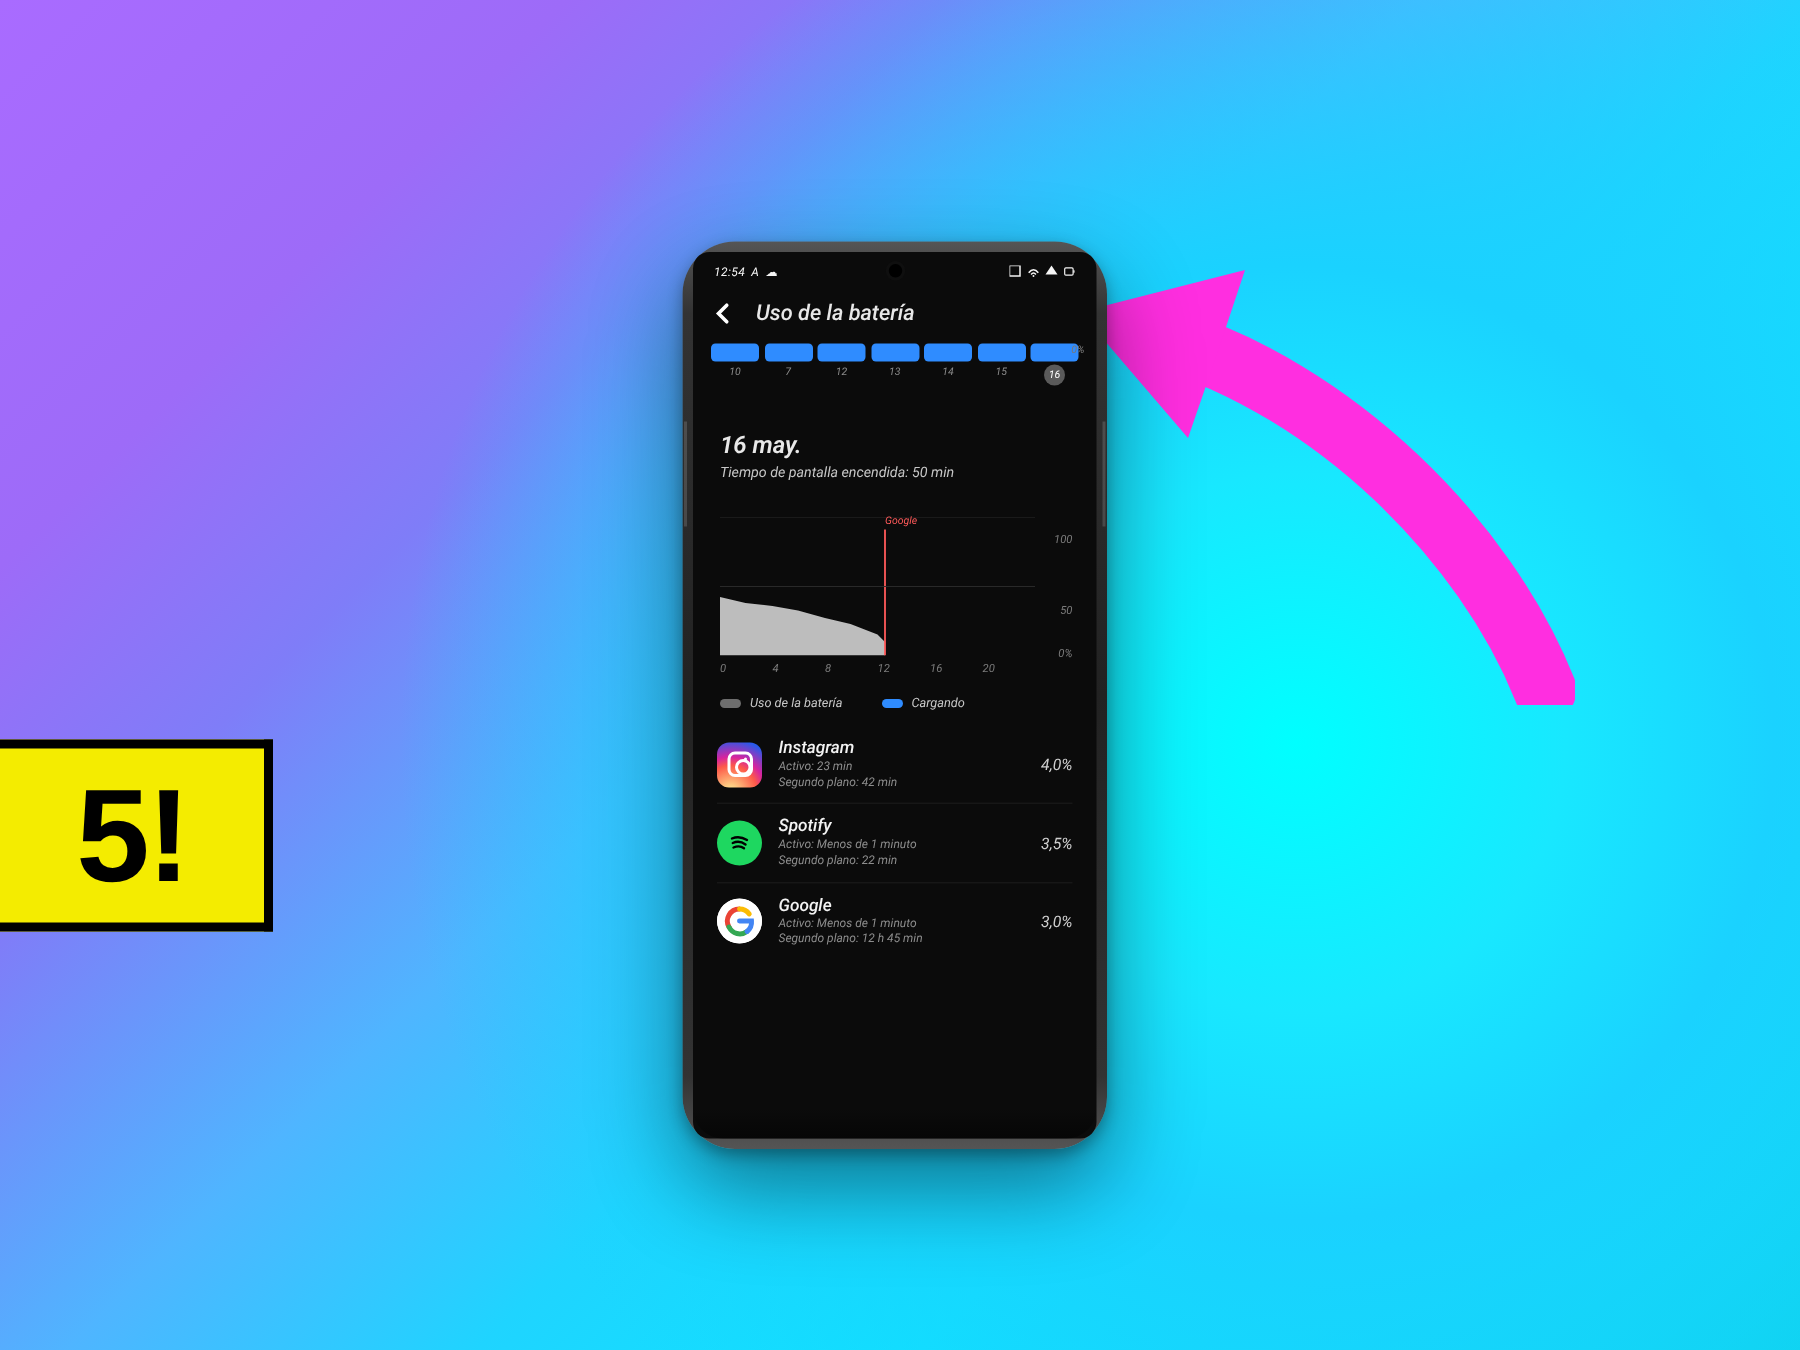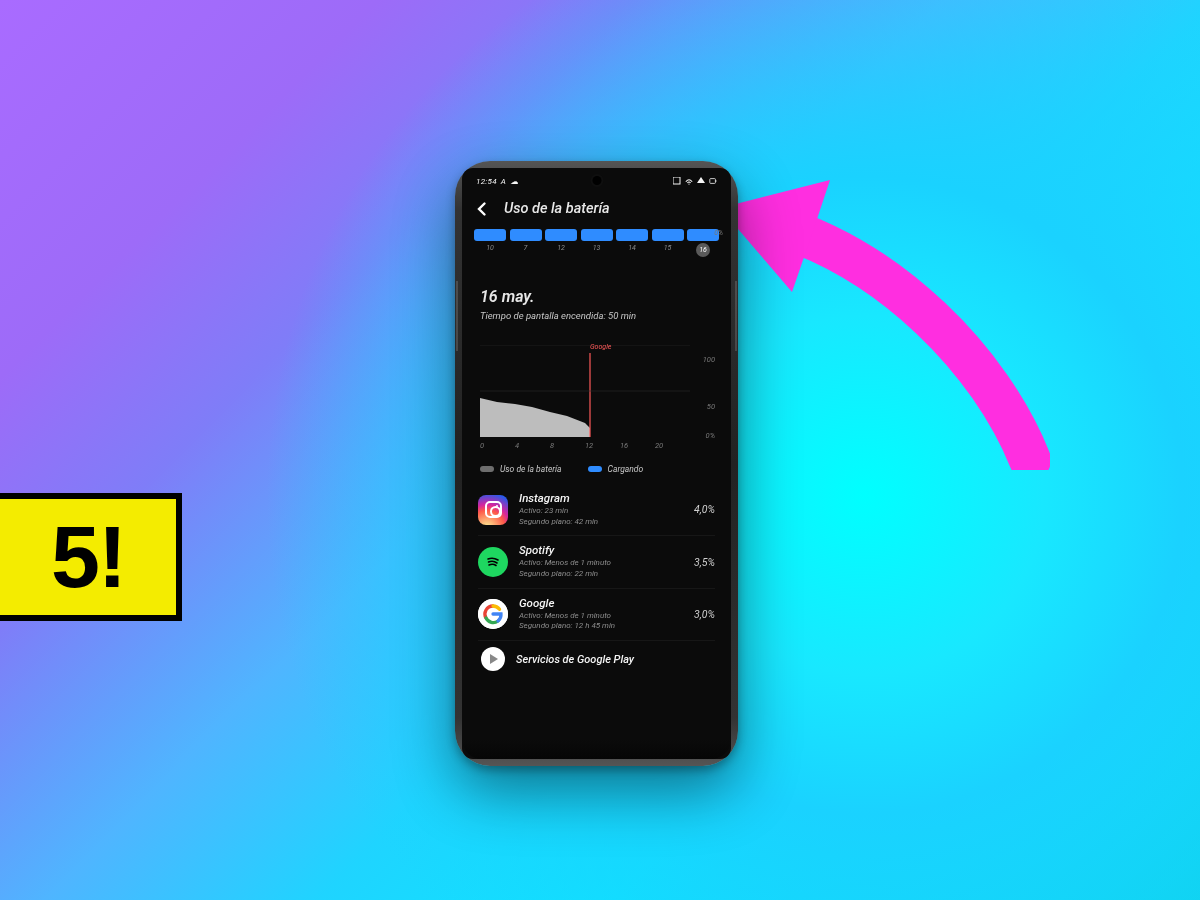--- a/index.html
+++ b/index.html
@@ -360,28 +360,20 @@
           </div>
           <div class="app-text">
             <div class="app-name">Google</div>
             <div class="app-sub">Activo: Menos de 1 minuto</div>
             <div class="app-sub">Segundo plano: 12 h 45 min</div>
           </div>
           <div class="app-pct">3,0%</div>
         </div>
 
 
-        <div class="last-row">
-          <div class="app-icon play">
-            <svg></svg>
-          </div>
-          <div class="app-text">
-            <div class="app-name">Servicios de Google Play</div>
-          </div>
-        </div>
 
       </div>
 
       <div class="bottom-curve"></div>
     </div>
   </div>
 
 </div>
 
 </body></html>

